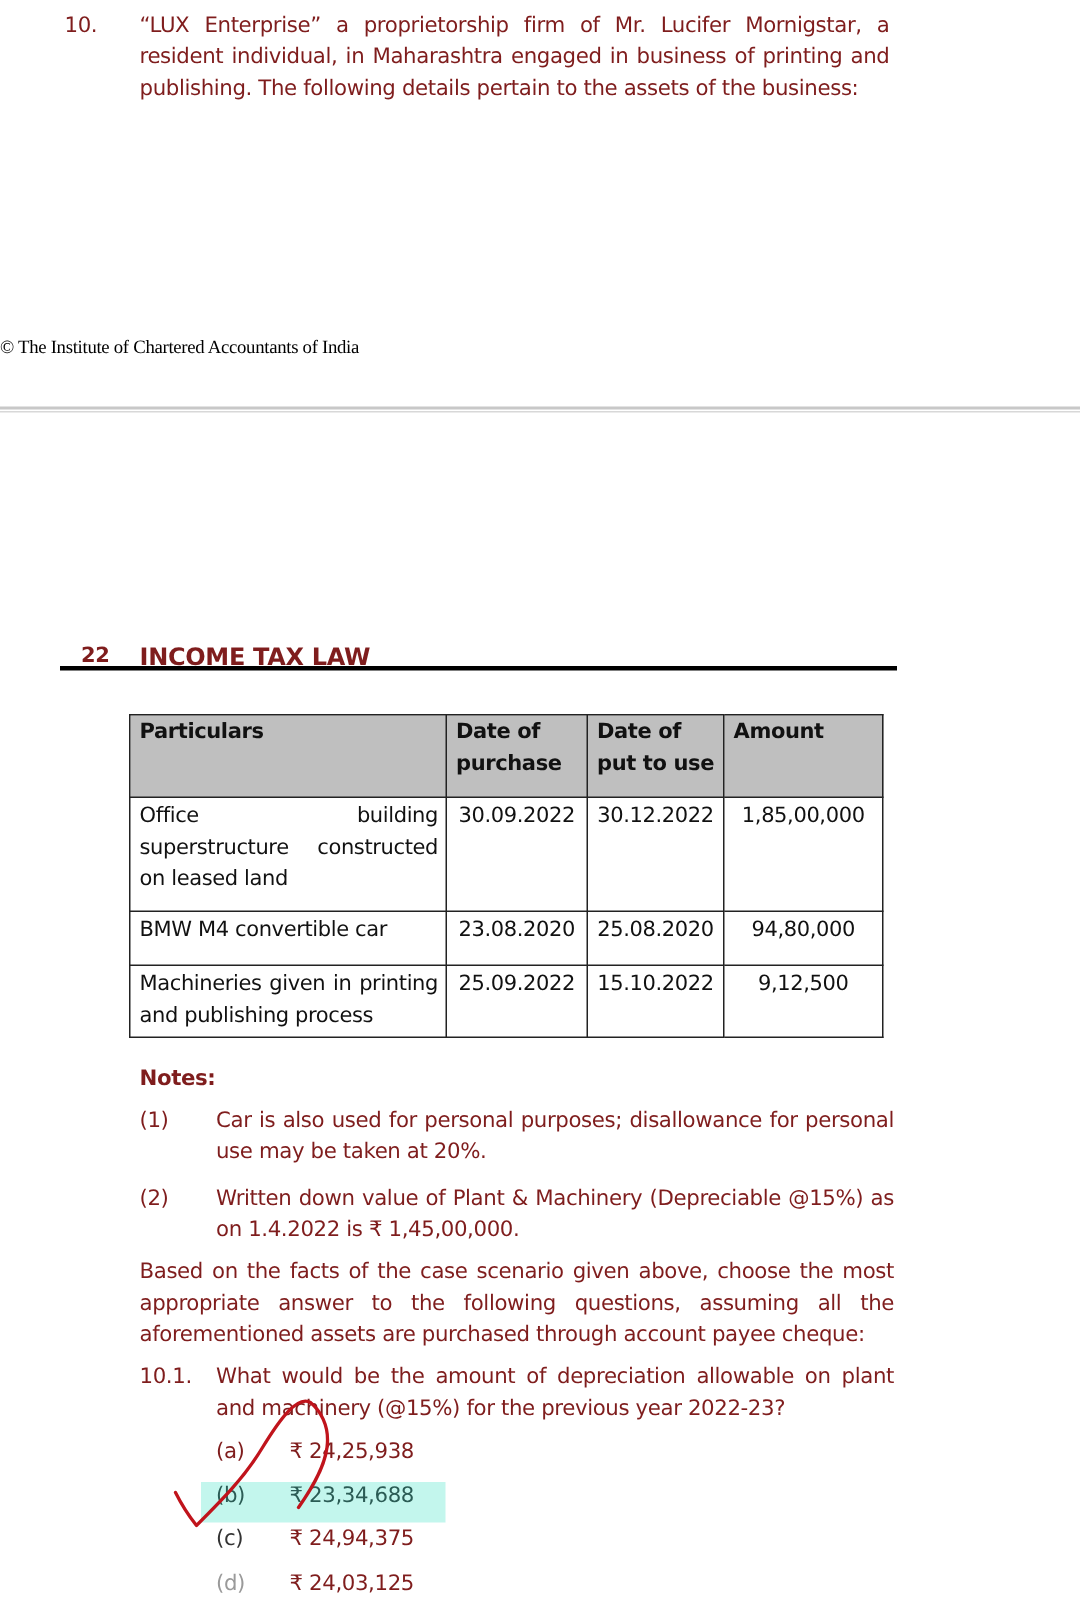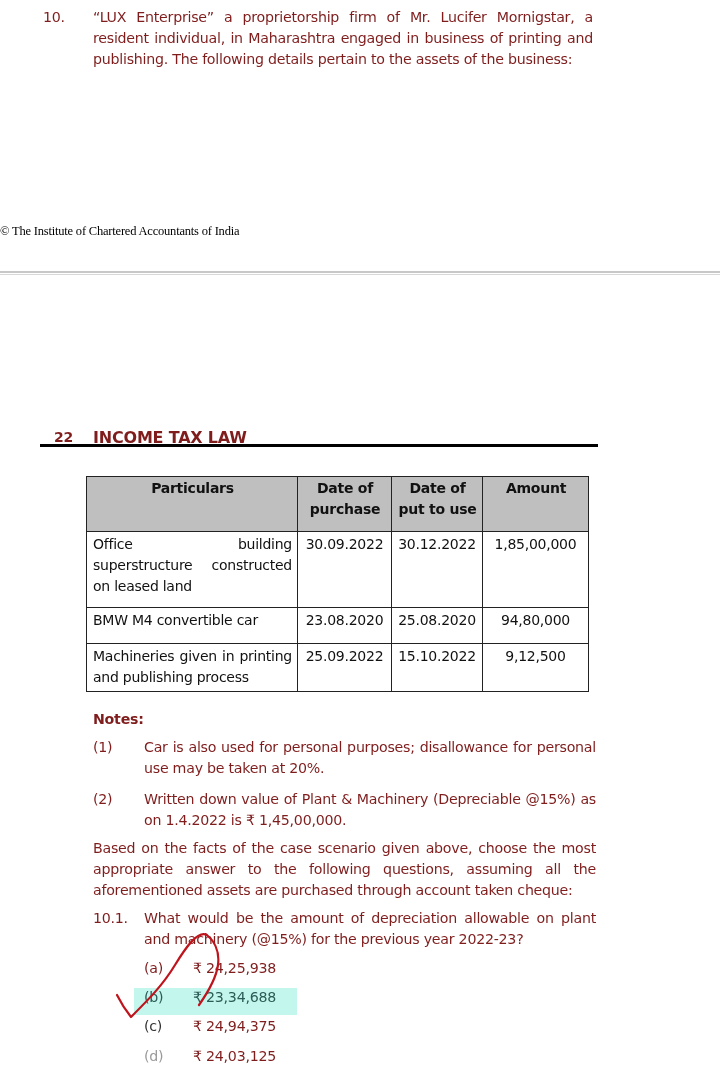--- a/index.html
+++ b/index.html
@@ -19,21 +19,21 @@
     #sep2 { top: 274px; height: 1px; background: #d8d8d8; }
 
     
     #pg-num { left: 54px; top: 427px; font-weight: bold; font-size: 14px; }
     #pg-title { left: 93px; top: 427px; font-weight: bold; font-size: 16px; letter-spacing: -0.2px; }
     #pg-rule { left: 40px; top: 444px; width: 558px; height: 3px; background: #000; }
 
     
     #asset-table { left: 86px; top: 476px; border-collapse: collapse; width: 502px; table-layout: fixed; }
     #asset-table th, #asset-table td { border: 1.5px solid #222; font-size: 14px; line-height: 21px; letter-spacing: -0.25px; vertical-align: top; padding: 2px 5px 0 6px; }
-    #asset-table th { background: #bfbfbf; font-weight: bold; text-align: center; height: 53px; padding-top: 1px; }
+    #asset-table th { background: #bfbfbf; font-weight: bold; text-align: left; height: 53px; padding-top: 1px; }
     #asset-table td.num { text-align: center; padding-right: 6px; }
     #asset-table td.dt { text-align: center; padding: 2px 3px 0 3px; }
     #asset-table td.part { text-align: justify; }
     #asset-table tr.r1 td { height: 73px; }
     #asset-table tr.r2 td { height: 33px; }
     #asset-table tr.r3 td { height: 45px; }
 
     
     #notes-heading { left: 93px; top: 709px; font-weight: bold; }
     .note-num { left: 93px; }
@@ -111,21 +111,21 @@
     </tr>
   </tbody>
 </table>
 
 <div class="abs t" id="notes-heading">Notes:</div>
 <div class="abs t note-num" id="note1-num">(1)</div>
 <div class="abs t note-text just" id="note1-text">Car is also used for personal purposes; disallowance for personal use may be taken at 20%.</div>
 <div class="abs t note-num" id="note2-num">(2)</div>
 <div class="abs t note-text just" id="note2-text">Written down value of Plant &amp; Machinery (Depreciable @15%) as on 1.4.2022 is ₹ 1,45,00,000.</div>
 
-<div class="abs t just" id="instructions">Based on the facts of the case scenario given above, choose the most appropriate answer to the following questions, assuming all the aforementioned assets are purchased through account taken cheque:</div>
+<div class="abs t just" id="instructions">Based on the facts of the case scenario given above, choose the most appropriate answer to the following questions, assuming all the aforementioned assets are purchased through account payee cheque:</div>
 
 <div class="abs t" id="q101-num">10.1.</div>
 <div class="abs t just" id="q101-text">What would be the amount of depreciation allowable on plant and machinery (@15%) for the previous year 2022-23?</div>
 
 <div class="abs" id="highlight" style="background: rgb(184, 245, 234);"></div>
 
 <div class="abs t opt-label" id="opt-a-label">(a)</div>
 <div class="abs t opt-value" id="opt-a-value">₹ 24,25,938</div>
 <div class="abs t opt-label" id="opt-b-label">(b)</div>
 <div class="abs t opt-value" id="opt-b-value">₹ 23,34,688</div>

